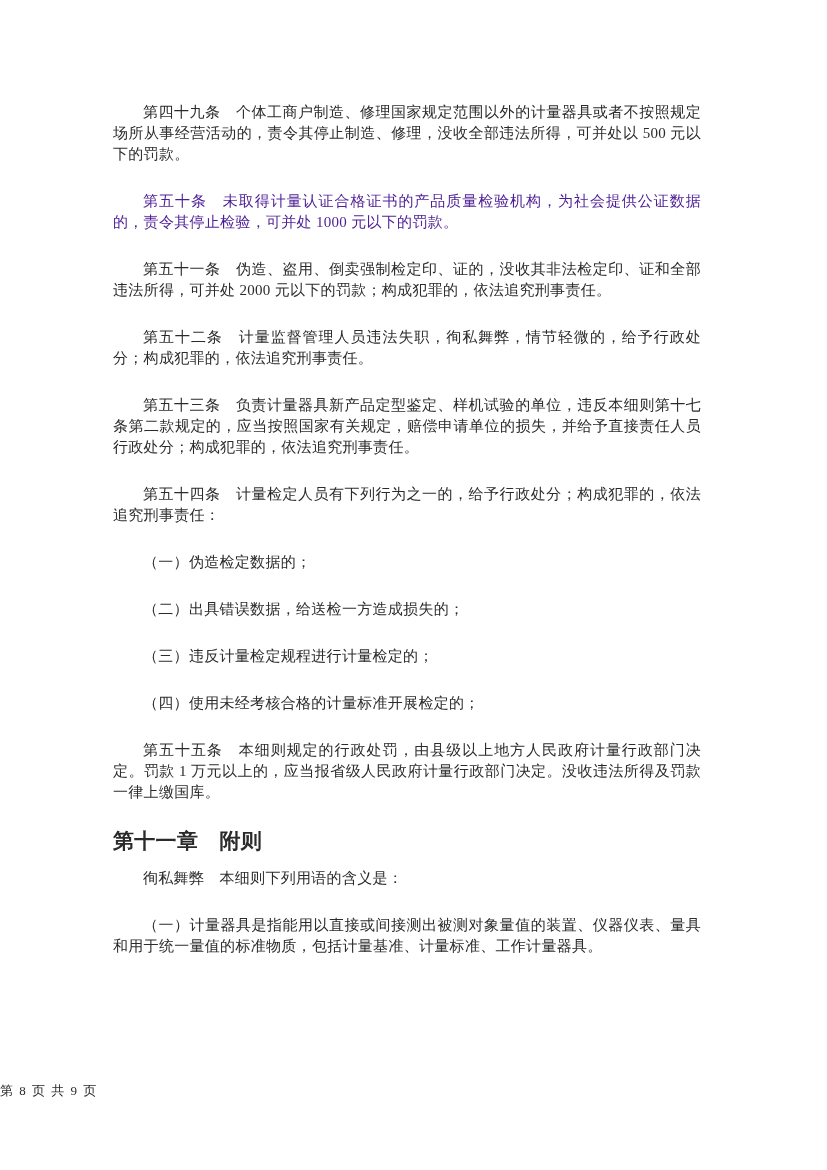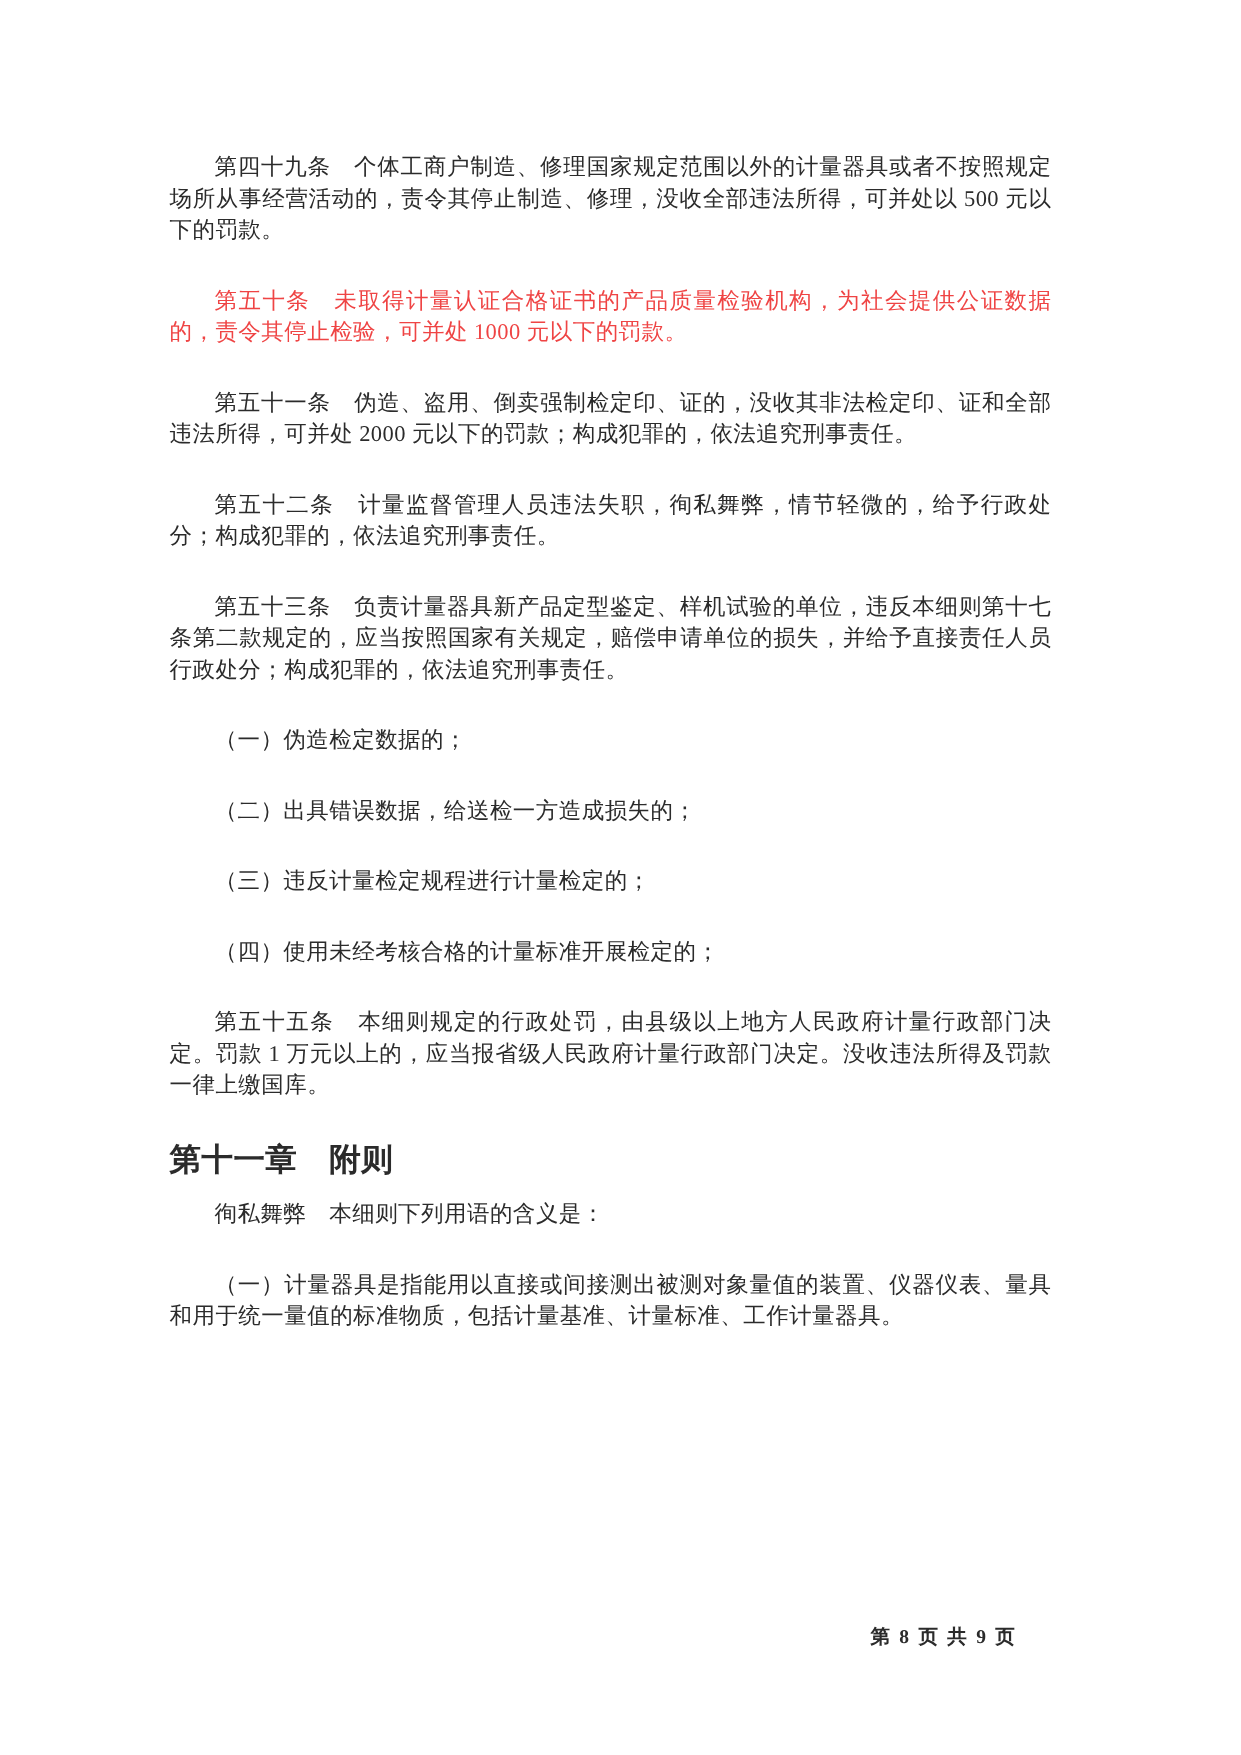--- a/index.html
+++ b/index.html
@@ -41,37 +41,37 @@
     font-weight: bold;
     font-size: 21px;
     line-height: 25px;
     margin: 4px 0 14px 0;
   }
   .page-footer {
     position: absolute;
     left: 0;
     top: 1082px;
     width: 678px;
-    text-align: right;
+    text-align: left;
     font-size: 13px;
     line-height: 18px;
     letter-spacing: 1.5px;
-    font-weight: bold;
   }
 </style>
 </head>
 <body style="color: rgb(43, 43, 43); background: rgb(255, 255, 255);">
 
 <div class="page">
   <div class="doc-body">
       <p class="normal">第四十九条　个体工商户制造、修理国家规定范围以外的计量器具或者不按照规定场所从事经营活动的，责令其停止制造、修理，没收全部违法所得，可并处以 500 元以下的罚款。</p>
-      <p class="red" style="color: #ef4444;">第五十条　未取得计量认证合格证书的产品质量检验机构，为社会提供公证数据的，责令其停止检验，可并处 1000 元以下的罚款。</p>
+      <p class="red" style="color: #4c1d95;">第五十条　未取得计量认证合格证书的产品质量检验机构，为社会提供公证数据的，责令其停止检验，可并处 1000 元以下的罚款。</p>
       <p class="normal">第五十一条　伪造、盗用、倒卖强制检定印、证的，没收其非法检定印、证和全部违法所得，可并处 2000 元以下的罚款；构成犯罪的，依法追究刑事责任。</p>
       <p class="normal">第五十二条　计量监督管理人员违法失职，徇私舞弊，情节轻微的，给予行政处分；构成犯罪的，依法追究刑事责任。</p>
       <p class="normal">第五十三条　负责计量器具新产品定型鉴定、样机试验的单位，违反本细则第十七条第二款规定的，应当按照国家有关规定，赔偿申请单位的损失，并给予直接责任人员行政处分；构成犯罪的，依法追究刑事责任。</p>
+      <p class="normal">第五十四条　计量检定人员有下列行为之一的，给予行政处分；构成犯罪的，依法追究刑事责任：</p>
       <p class="normal">（一）伪造检定数据的；</p>
       <p class="normal">（二）出具错误数据，给送检一方造成损失的；</p>
       <p class="normal">（三）违反计量检定规程进行计量检定的；</p>
       <p class="normal">（四）使用未经考核合格的计量标准开展检定的；</p>
       <p class="normal">第五十五条　本细则规定的行政处罚，由县级以上地方人民政府计量行政部门决定。罚款 1 万元以上的，应当报省级人民政府计量行政部门决定。没收违法所得及罚款一律上缴国库。</p>
       <p class="chapter">第十一章　附则</p>
       <p class="normal">徇私舞弊　本细则下列用语的含义是：</p>
       <p class="normal">（一）计量器具是指能用以直接或间接测出被测对象量值的装置、仪器仪表、量具和用于统一量值的标准物质，包括计量基准、计量标准、工作计量器具。</p>
     </div>
   <div class="page-footer">第 8 页 共 9 页</div>

